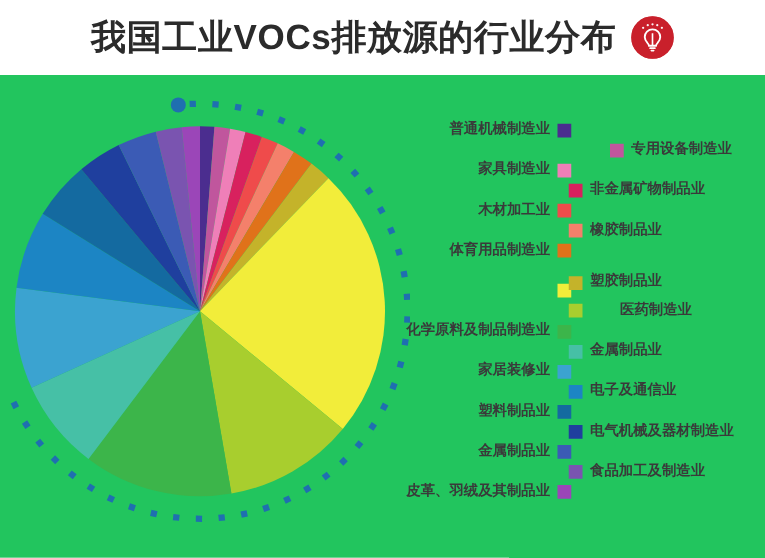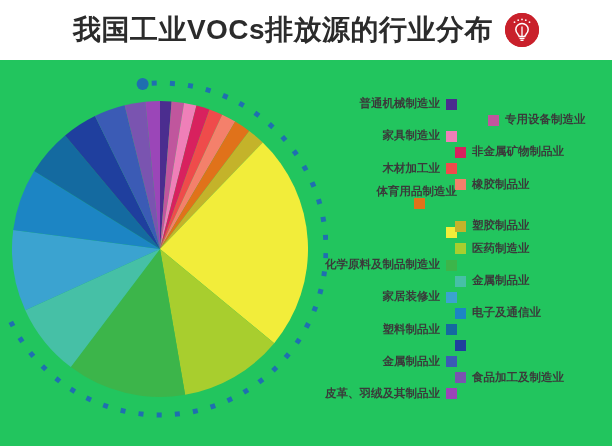--- a/index.html
+++ b/index.html
@@ -227,21 +227,21 @@
             <span class="legend-swatch" style="background: rgb(75, 45, 143);"></span>
           </div>
           <div class="legend-row left-side" style="top: 68.2px;">
             <span class="legend-label">家具制造业</span>
             <span class="legend-swatch" style="background: rgb(239, 127, 184);"></span>
           </div>
           <div class="legend-row left-side" style="top: 100.4px;">
             <span class="legend-label">木材加工业</span>
             <span class="legend-swatch" style="background: rgb(239, 75, 75);"></span>
           </div>
-          <div class="legend-row left-side" style="top: 132.6px; flex-direction: column;">
+          <div class="legend-row left-side" style="top: 132.6px;">
             <span class="legend-label">体育用品制造业</span>
             <span class="legend-swatch" style="background: rgb(224, 114, 26);"></span>
           </div>
           <div class="legend-row left-side" style="top: 164.8px;">
             <span class="legend-swatch" style="background: rgb(242, 237, 58);"></span>
           </div>
           <div class="legend-row left-side" style="top: 197px;">
             <span class="legend-label">化学原料及制品制造业</span>
             <span class="legend-swatch" style="background: rgb(60, 181, 74);"></span>
           </div>
@@ -272,34 +272,35 @@
             <span class="legend-label">非金属矿物制品业</span>
           </div>
           <div class="legend-row right-side" style="top: 116.4px;">
             <span class="legend-swatch" style="background: rgb(244, 128, 107);"></span>
             <span class="legend-label">橡胶制品业</span>
           </div>
           <div class="legend-row right-side" style="top: 158px;">
             <span class="legend-swatch" style="background: rgb(196, 179, 42);"></span>
             <span class="legend-label">塑胶制品业</span>
           </div>
-          <div class="legend-row right-side" style="top: 180.8px;">
+          <div class="legend-row right-side" style="top: 180.8px; gap: 24px;">
             <span class="legend-swatch" style="background: rgb(168, 206, 46);"></span>
             <span class="legend-label">医药制造业</span>
           </div>
           <div class="legend-row right-side" style="top: 213px;">
             <span class="legend-swatch" style="background: rgb(70, 192, 166);"></span>
             <span class="legend-label">金属制品业</span>
           </div>
           <div class="legend-row right-side" style="top: 245.2px;">
             <span class="legend-swatch" style="background: rgb(28, 133, 196);"></span>
             <span class="legend-label">电子及通信业</span>
           </div>
           <div class="legend-row right-side" style="top: 277.4px;">
             <span class="legend-swatch" style="background: rgb(31, 63, 158);"></span>
+            <span class="legend-label">电气机械及器材制造业</span>
           </div>
           <div class="legend-row right-side" style="top: 309.6px; text-align: right;">
             <span class="legend-swatch" style="background: rgb(122, 84, 176);"></span>
             <span class="legend-label">食品加工及制造业</span>
           </div>
         </div>
     </div>
 
   </div>
 </div>

